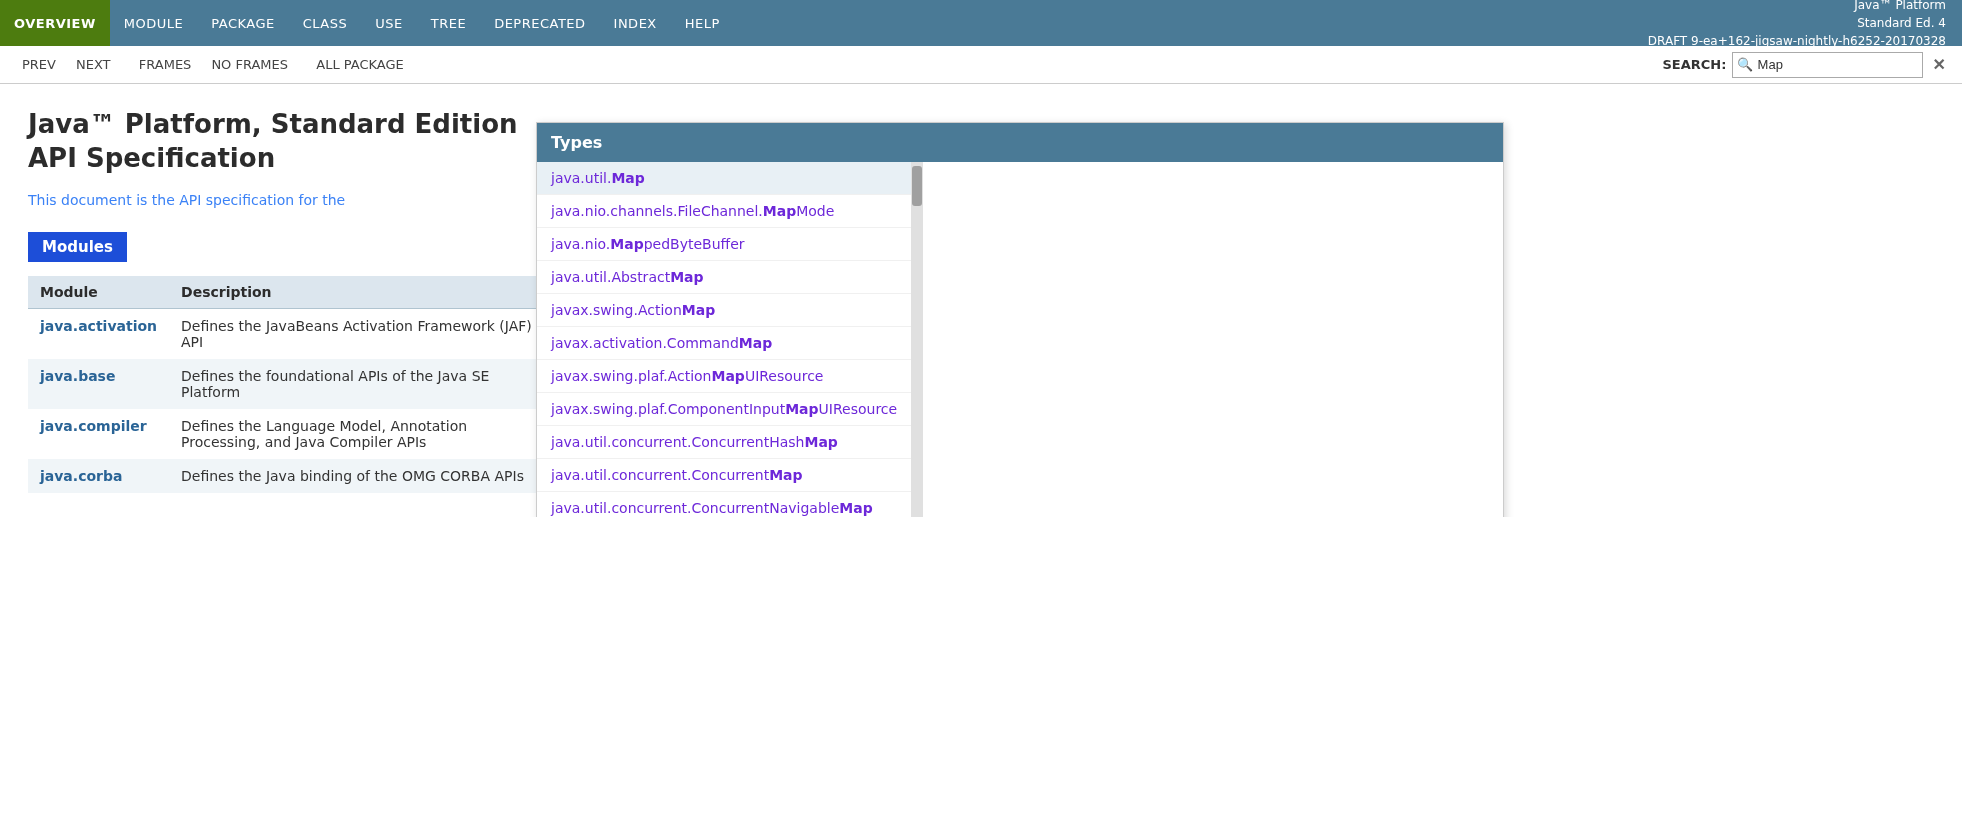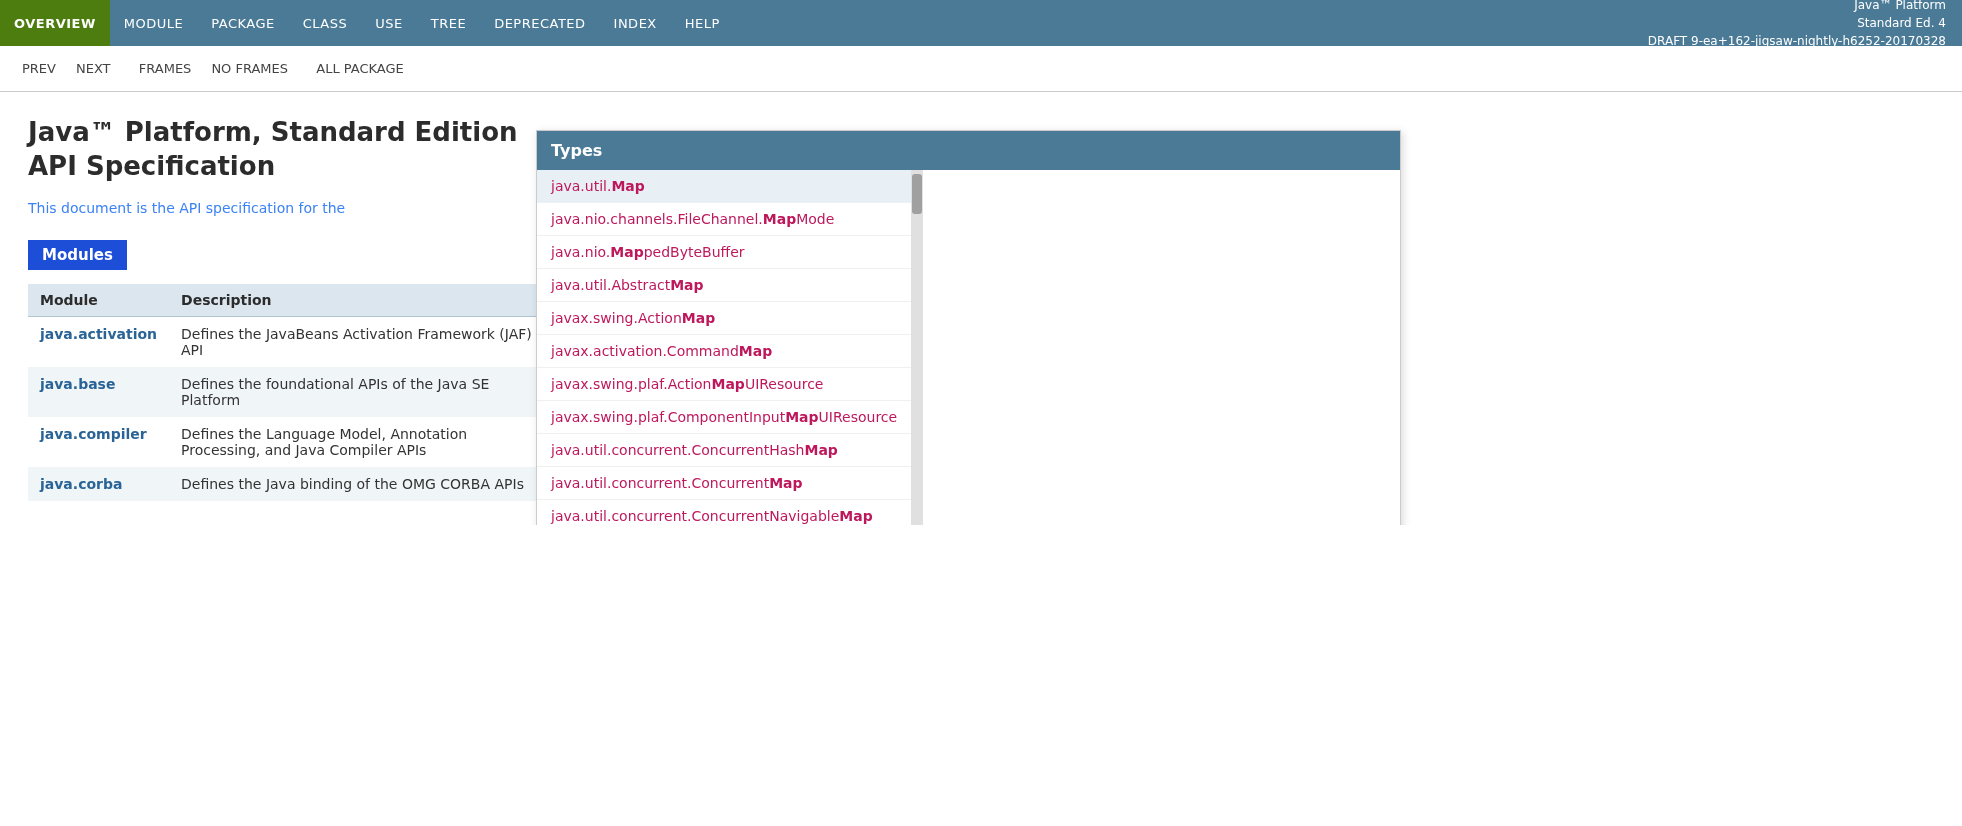--- a/index.html
+++ b/index.html
@@ -39,21 +39,21 @@
       text-align: right;
       line-height: 1.5;
     }
 
     
     .second-nav {
       background: #fff;
       border-bottom: 1px solid #ccc;
       display: flex;
       align-items: center;
-      height: 46px;
+      height: 38px;
       padding: 0 12px;
       gap: 0;
     }
     .second-nav .nav-link {
       color: #444;
       font-size: 13px;
       padding: 0 10px;
       cursor: pointer;
       text-decoration: none;
     }
@@ -158,42 +158,42 @@
       text-decoration: none;
       font-weight: 600;
     }
     .desc-text { color: #333; }
 
     
     .autocomplete-dropdown {
       position: absolute;
       top: 38px; 
       left: 536px;
-      width: 865px;
+      width: 968px;
       background: #fff;
       border: 1px solid #ccc;
       box-shadow: 2px 2px 8px rgba(0,0,0,0.15);
       z-index: 100;
     }
     .autocomplete-header {
       background: #4a7a96;
       color: #fff;
       font-size: 16px;
       font-weight: bold;
       padding: 10px 14px;
     }
     .autocomplete-list {
       list-style: none;
       max-height: 600px;
       overflow-y: auto;
     }
     .autocomplete-list li {
       padding: 8px 14px;
       font-size: 14px;
-      color: #be185d;
+      color: #6d28d9;
       border-bottom: 1px solid #f0f0f0;
       cursor: pointer;
     }
     .autocomplete-list li:first-child {
       background: #e8f0f5;
     }
     .autocomplete-list li .match-bold {
       font-weight: bold;
     }
     
@@ -240,20 +240,28 @@
 
 <nav class="second-nav">
   <a class="nav-link">PREV</a>
   <a class="nav-link">NEXT</a>
   <span class="sep">&nbsp;&nbsp;</span>
   <a class="nav-link">FRAMES</a>
   <a class="nav-link">NO FRAMES</a>
   <span class="sep">&nbsp;&nbsp;</span>
   <a class="nav-link">ALL PACKAGE</a>
   <div class="spacer"></div>
+  <div class="search-area">
+    <span class="search-label">SEARCH:</span>
+    <div class="search-wrapper">
+      <span class="search-icon-char">🔍</span>
+      <input class="search-input" type="text" value="Map" style="">
+    </div>
+    <button class="search-clear">✕</button>
+  </div>
 </nav>
 
 <div class="main-content">
   <h1 class="page-title">Java™ Platform, Standard Edition<br>API Specification</h1>
   <p class="page-desc">This document is the API specification for the</p>
 
   <div class="modules-heading">Modules</div>
 
   <table class="modules-table">
     <thead>

